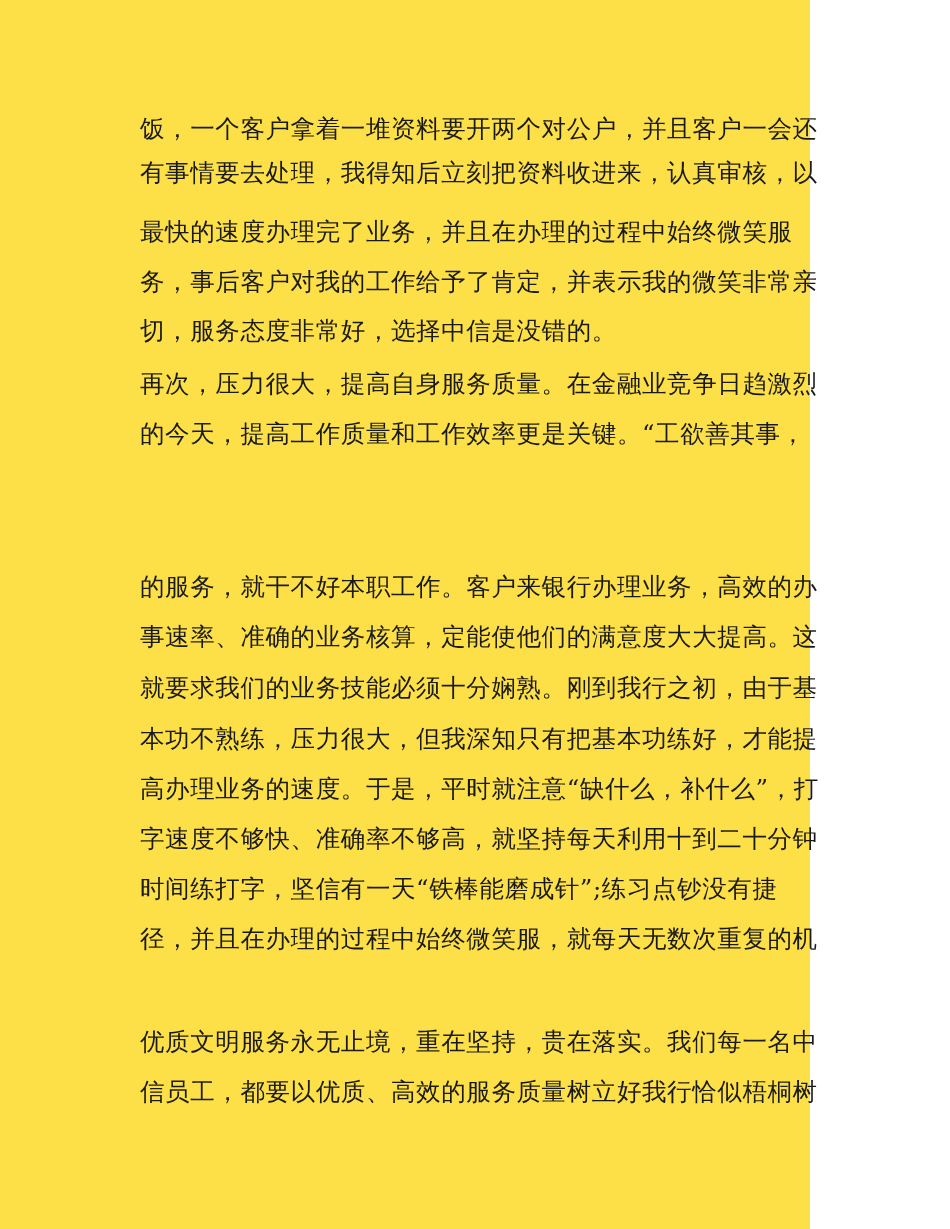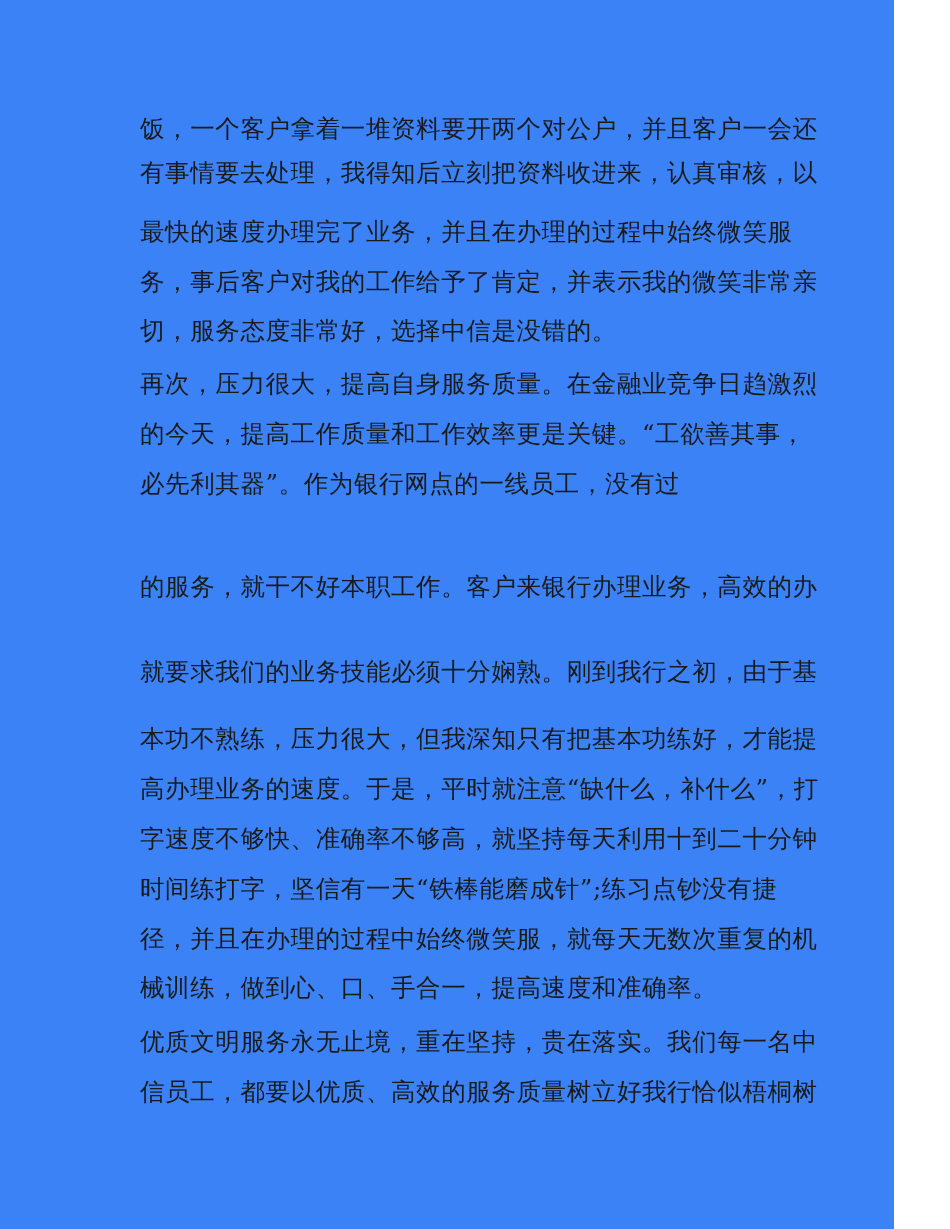--- a/index.html
+++ b/index.html
@@ -12,23 +12,23 @@
       height: 1229px;
       position: relative;
       overflow: hidden;
       font-family: "DejaVu Serif", "Liberation Serif", serif;
       color: #1a1a1a;
     }
     .page {
       position: absolute;
       left: 0;
       top: 0;
-      width: 894px;
+      width: 810px;
       height: 1229px;
-      background: #3b82f6;
+      background: #fde047;
     }
     .line {
       position: absolute;
       left: 140px;
       width: 680px;
       height: 34px;
       line-height: 34px;
       font-size: 24.5px;
       white-space: nowrap;
       letter-spacing: 0.6px;
@@ -38,24 +38,23 @@
 <body>
 
 <div class="page">
   <div class="line" style="top:112px">饭，一个客户拿着一堆资料要开两个对公户，并且客户一会还</div>
   <div class="line" style="top:156px">有事情要去处理，我得知后立刻把资料收进来，认真审核，以</div>
   <div class="line" style="top:215px">最快的速度办理完了业务，并且在办理的过程中始终微笑服</div>
   <div class="line" style="top:265px">务，事后客户对我的工作给予了肯定，并表示我的微笑非常亲</div>
   <div class="line" style="top:314px">切，服务态度非常好，选择中信是没错的。</div>
   <div class="line" style="top:367px">再次，压力很大，提高自身服务质量。在金融业竞争日趋激烈</div>
   <div class="line" style="top:417px">的今天，提高工作质量和工作效率更是关键。“工欲善其事，</div>
-  <div class="line" style="top:467px">必先利其器”。作为银行网点的一线员工，没有过</div>
   <div class="line" style="top:570px">的服务，就干不好本职工作。客户来银行办理业务，高效的办</div>
-  <div class="line" style="top:655px">就要求我们的业务技能必须十分娴熟。刚到我行之初，由于基</div>
+  <div class="line" style="top:620px">事速率、准确的业务核算，定能使他们的满意度大大提高。这</div>
+  <div class="line" style="top:671px">就要求我们的业务技能必须十分娴熟。刚到我行之初，由于基</div>
   <div class="line" style="top:722px">本功不熟练，压力很大，但我深知只有把基本功练好，才能提</div>
   <div class="line" style="top:772px">高办理业务的速度。于是，平时就注意“缺什么，补什么”，打</div>
   <div class="line" style="top:822px">字速度不够快、准确率不够高，就坚持每天利用十到二十分钟</div>
   <div class="line" style="top:872px">时间练打字，坚信有一天“铁棒能磨成针”;练习点钞没有捷</div>
   <div class="line" style="top:922px">径，并且在办理的过程中始终微笑服，就每天无数次重复的机</div>
-  <div class="line" style="top:971px">械训练，做到心、口、手合一，提高速度和准确率。</div>
   <div class="line" style="top:1025px">优质文明服务永无止境，重在坚持，贵在落实。我们每一名中</div>
   <div class="line" style="top:1075px">信员工，都要以优质、高效的服务质量树立好我行恰似梧桐树</div>
 </div>
 
 </body></html>

